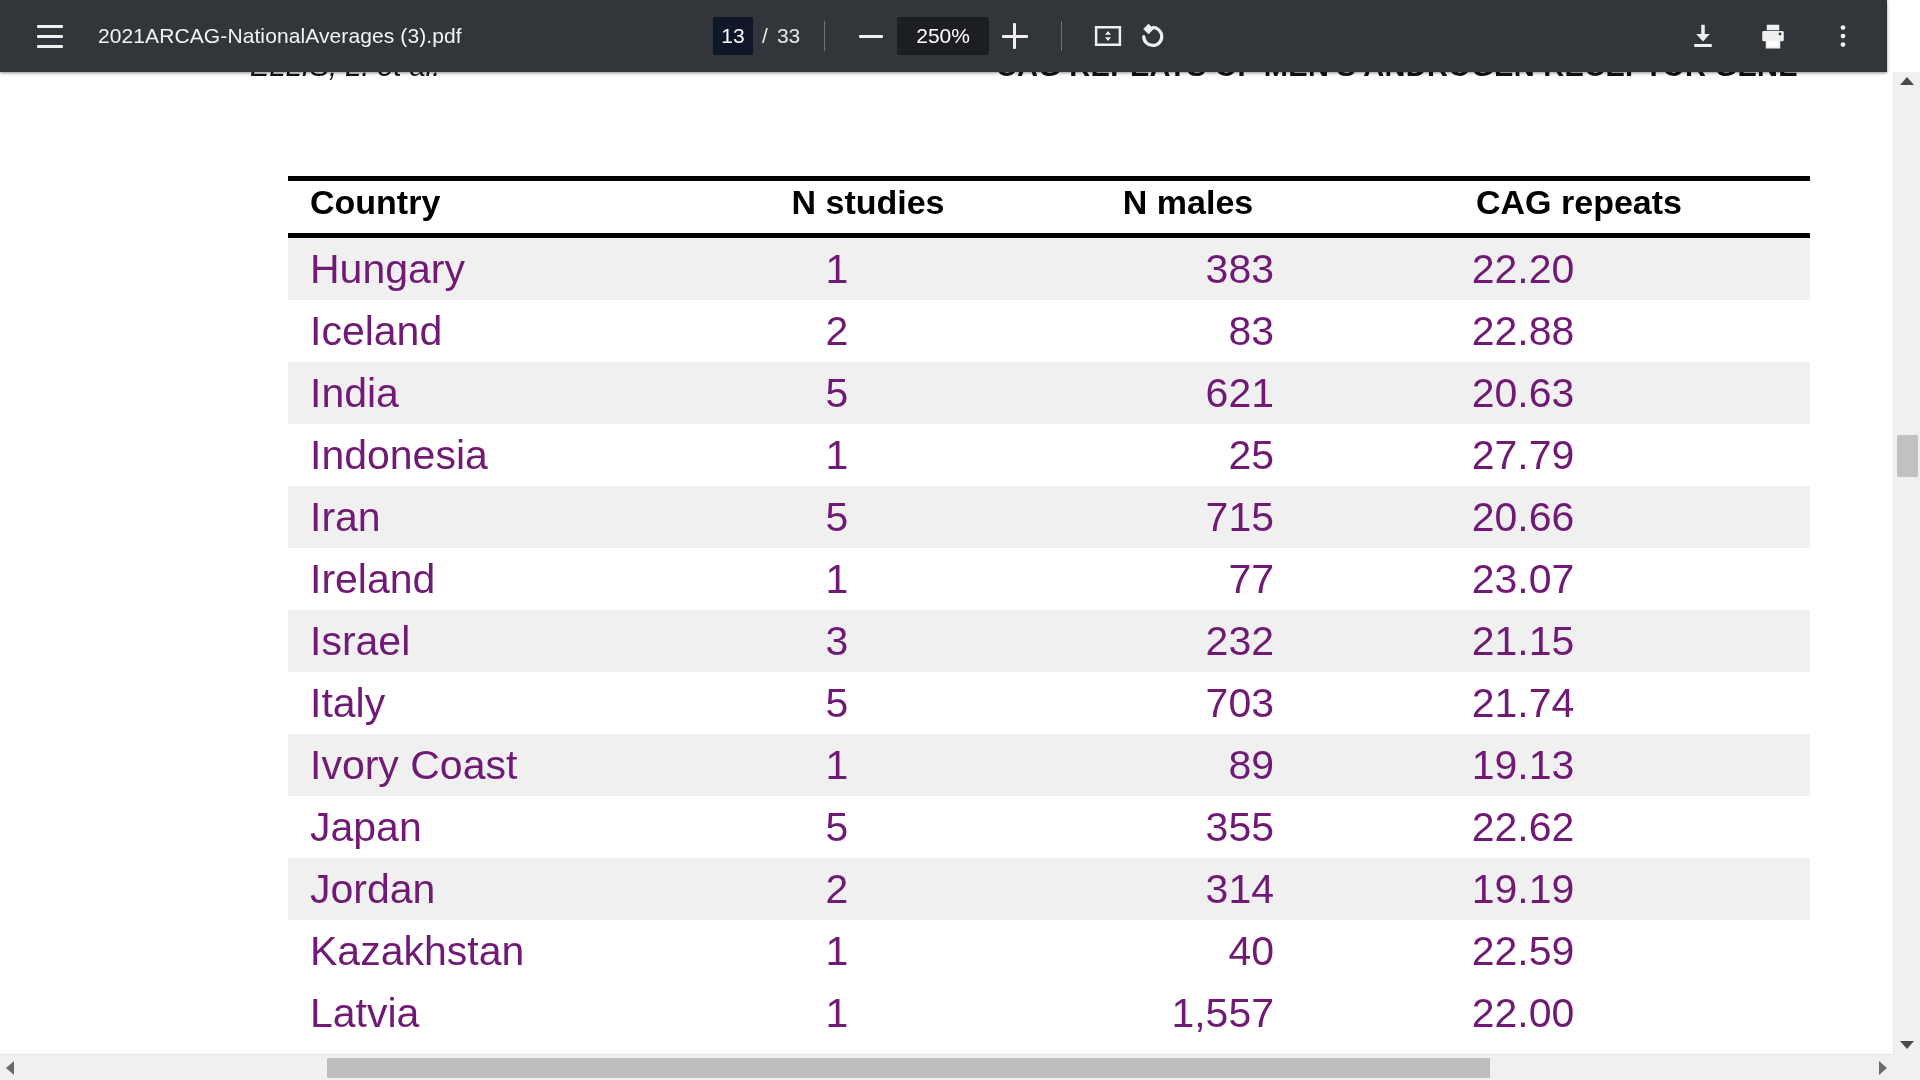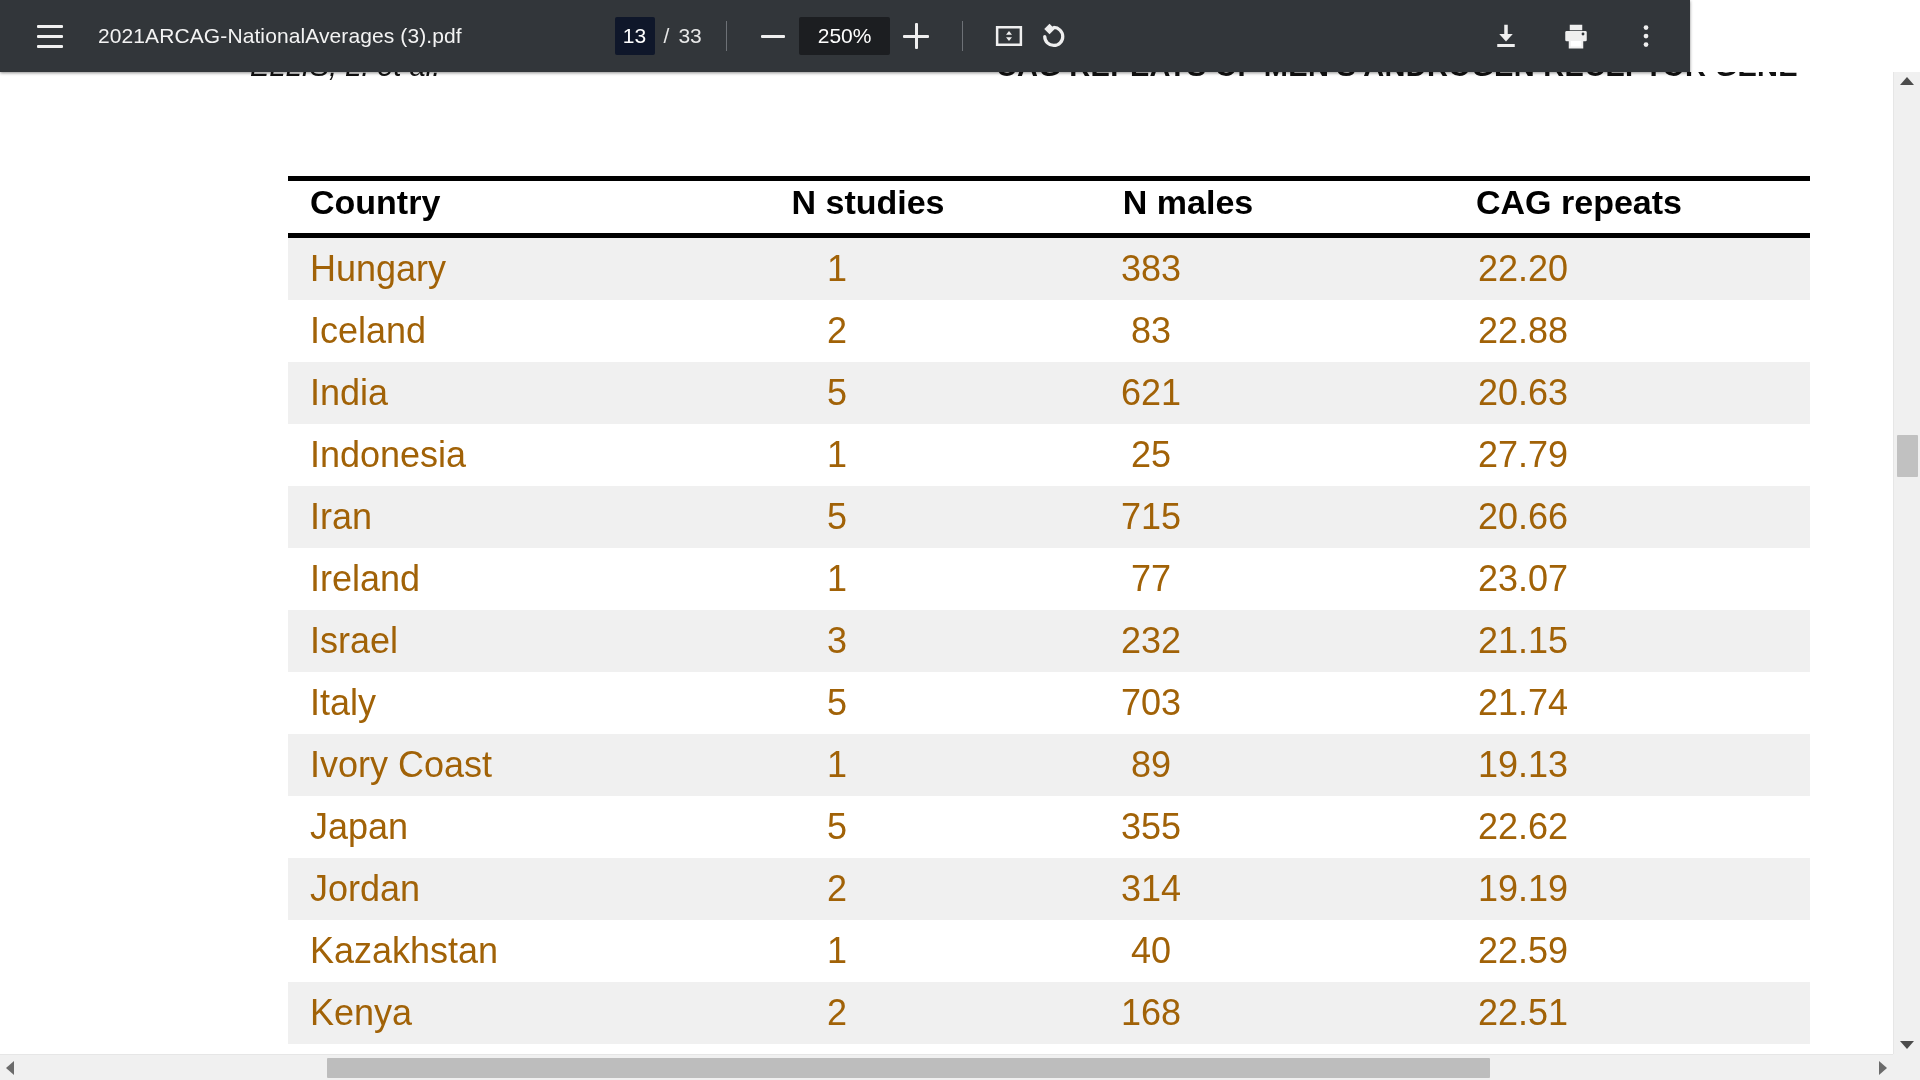--- a/index.html
+++ b/index.html
@@ -7,21 +7,21 @@
   html, body {
     width: 1920px; height: 1080px;
     overflow: hidden;
     background: #ffffff;
     font-family: "Liberation Sans", sans-serif;
   }
 
   
   #toolbar {
     position: absolute; top: 0; left: 0;
-    width: 1690px; height: 72px;
+    width: 1887px; height: 72px;
     background: #32363a;
     display: flex; align-items: center;
     z-index: 50;
     box-shadow: 0 1px 3px rgba(0,0,0,0.45);
   }
   .tb-left { display: flex; align-items: center; padding-left: 26px; flex: 0 0 auto; }
   .tb-center {
     position: absolute; left: 0; right: 0;
     display: flex; align-items: center; justify-content: center;
     gap: 0px; pointer-events: none;
@@ -152,30 +152,30 @@
     border-top: 5px solid #000;
     border-bottom: 5px solid #000;
     line-height: 1.05;
   }
   #data-table thead th.h-country { text-align: left;  padding-left: 22px; }
   #data-table thead th.h-studies { text-align: center; }
   #data-table thead th.h-males   { text-align: center; }
   #data-table thead th.h-cag     { text-align: center; }
 
   #data-table tbody td {
-    font-size: 36px;
-    color: #a16207;
+    font-size: 41px;
+    color: #701a75;
     height: 62px;
     padding: 0;
     line-height: 62px;
     white-space: nowrap;
   }
   #data-table tbody td.v-country { text-align: left;  padding-left: 22px; }
   #data-table tbody td.v-studies { text-align: center; padding-right: 62px; }
-  #data-table tbody td.v-males   { text-align: center;  padding-right: 74px; }
+  #data-table tbody td.v-males   { text-align: right;  padding-right: 74px; }
   #data-table tbody td.v-cag     { text-align: center; padding-right: 112px; }
 
   #data-table tbody tr.shaded td { background: #f0f0f0; }
 
   
   #vscroll {
     position: absolute;
     top: 72px; right: 0;
     width: 27px; height: 982px;
     background: #f0f0f0;
@@ -418,26 +418,20 @@
             <td class="v-studies">2</td>
             <td class="v-males">314</td>
             <td class="v-cag">19.19</td>
           </tr>
           <tr>
             <td class="v-country">Kazakhstan</td>
             <td class="v-studies">1</td>
             <td class="v-males">40</td>
             <td class="v-cag">22.59</td>
           </tr>
-          <tr class="shaded">
-            <td class="v-country">Kenya</td>
-            <td class="v-studies">2</td>
-            <td class="v-males">168</td>
-            <td class="v-cag">22.51</td>
-          </tr>
           <tr>
             <td class="v-country">Latvia</td>
             <td class="v-studies">1</td>
             <td class="v-males">1,557</td>
             <td class="v-cag">22.00</td>
           </tr>
         </tbody>
     </table>
 
   </div>

